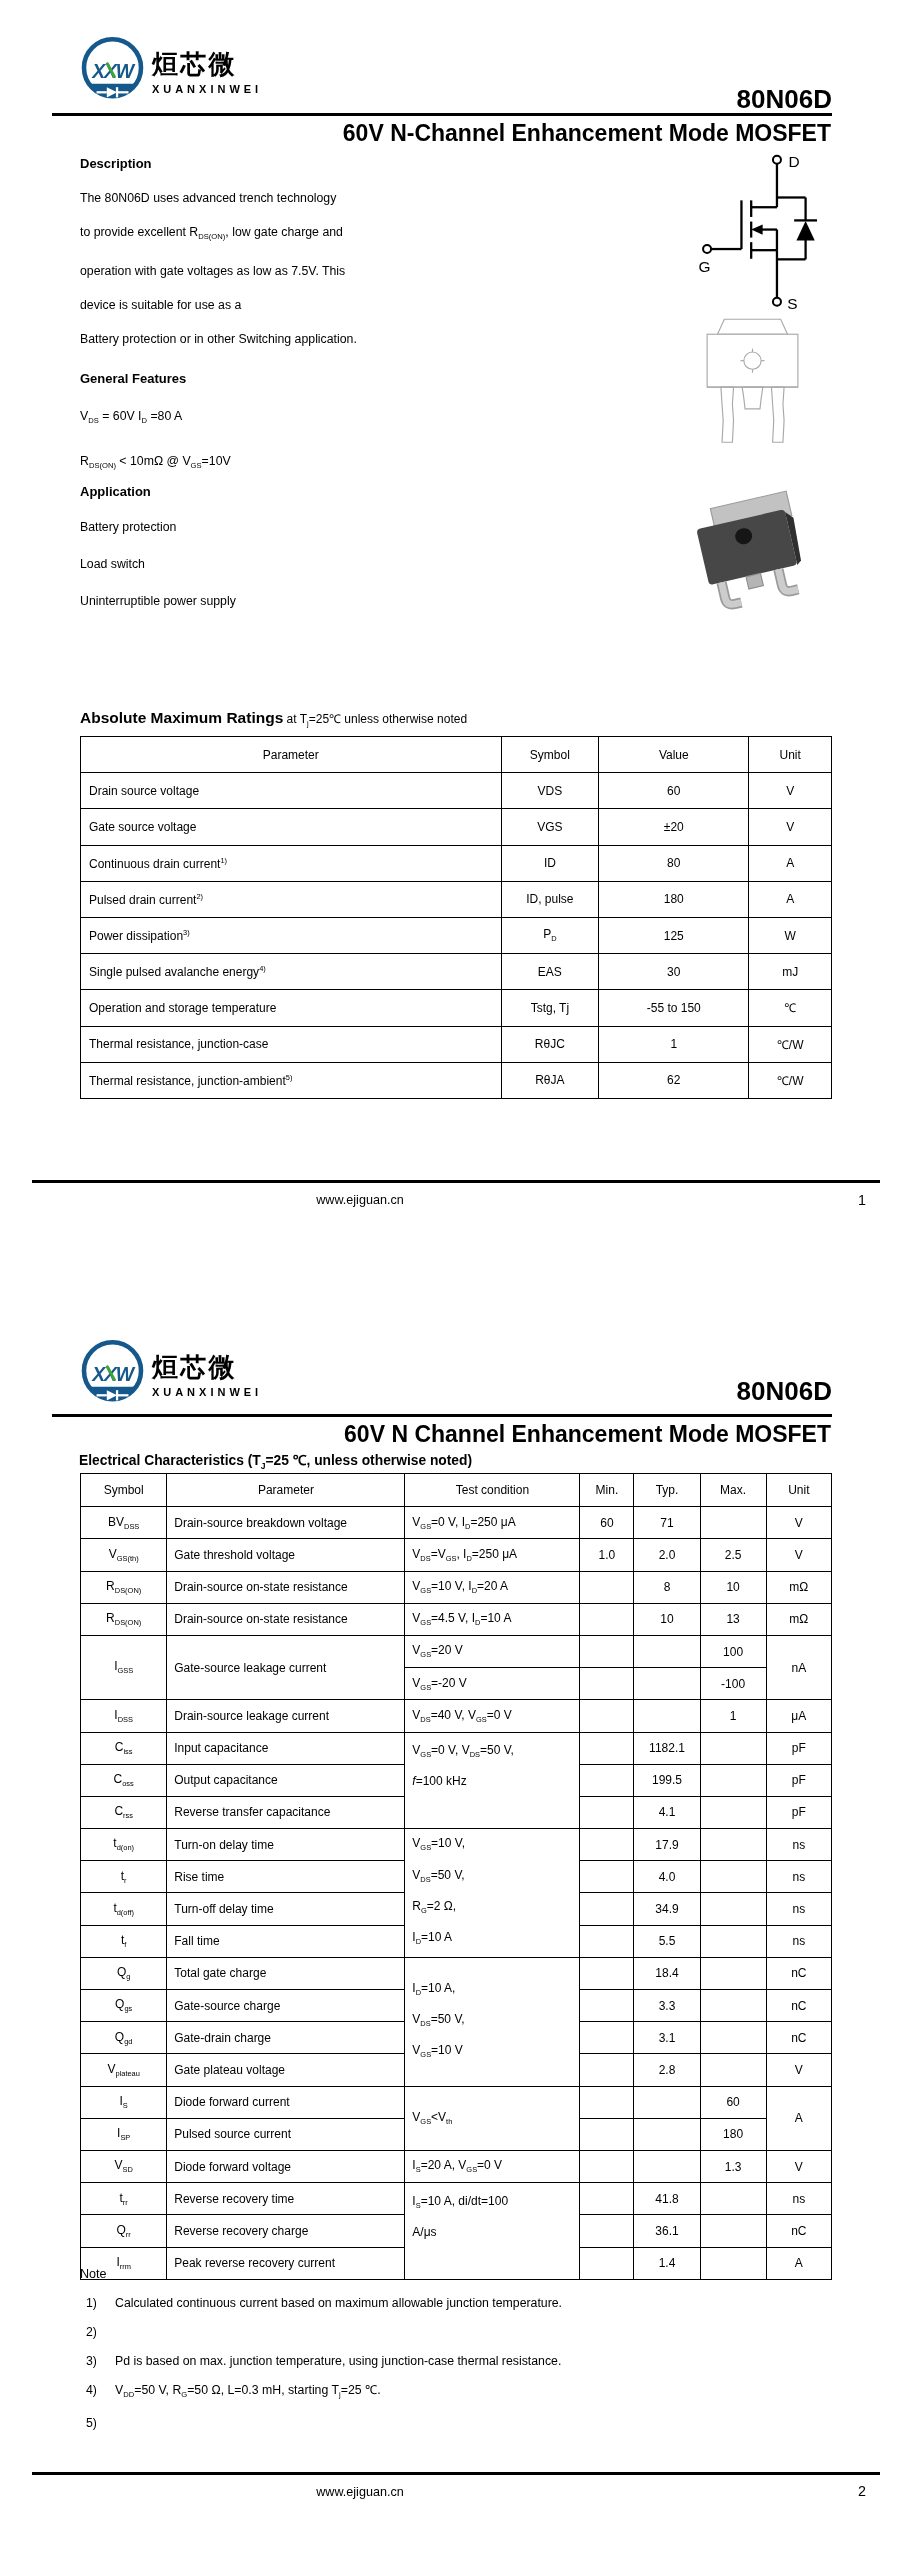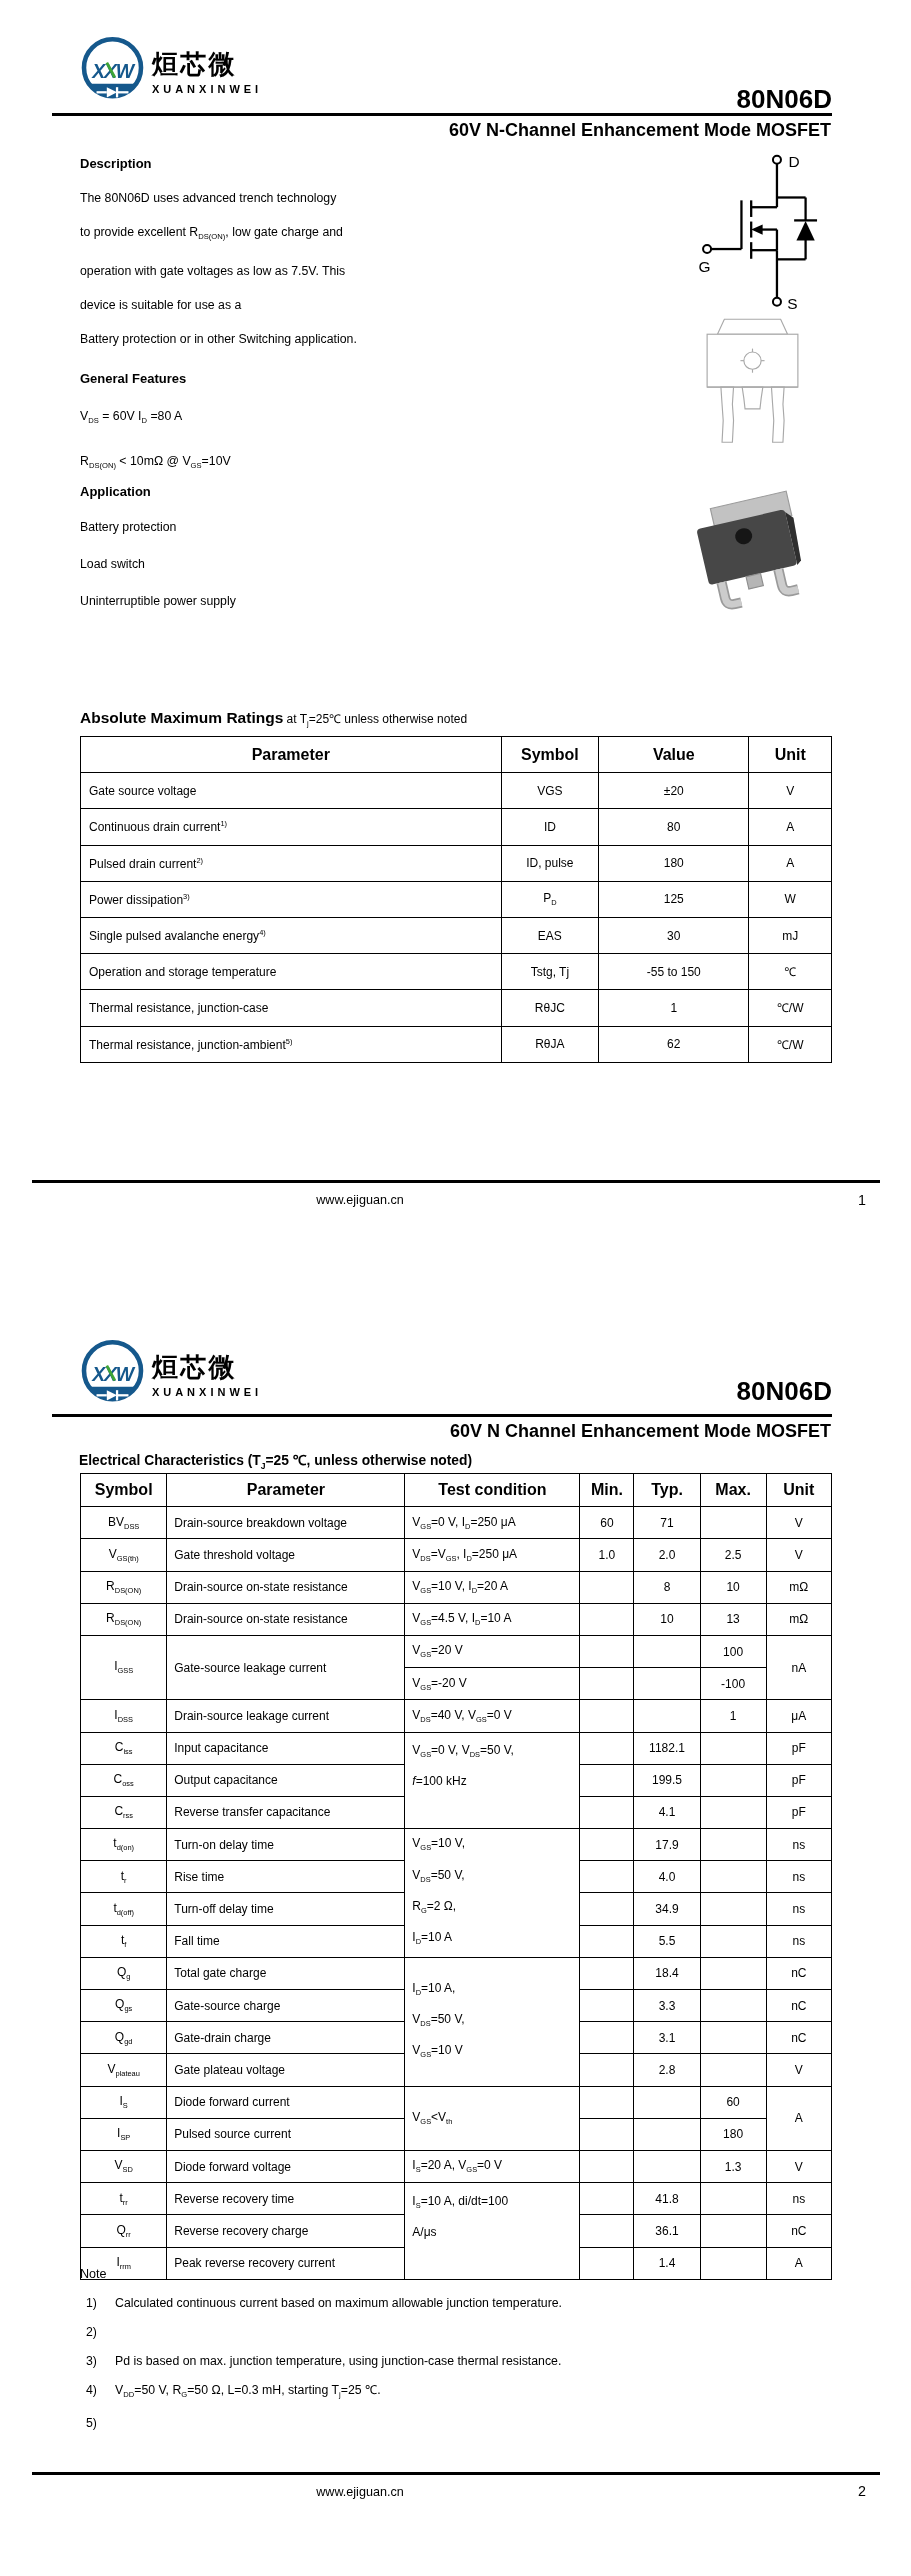--- a/index.html
+++ b/index.html
@@ -7,36 +7,36 @@
          font-family:"Liberation Sans",sans-serif;color:#000;overflow:hidden;}
   .abs{position:absolute;}
 
   
   .logo{display:flex;align-items:center;}
   .logo-text{margin-left:6.9px;}
   .brand-cn{font-size:26px;font-weight:bold;letter-spacing:2.3px;line-height:1.6;}
   .brand-en{font-size:11px;font-weight:bold;letter-spacing:4px;margin-top:-3.4px;}
   .part-number{font-size:26px;font-weight:bold;text-align:right;}
   .rule{background:#000;height:3.4px;}
-  .subtitle{font-size:18px;font-weight:bold;text-align:right;}
+  .subtitle{font-size:23px;font-weight:bold;text-align:right;}
 
   
   .h-bold{font-size:13px;font-weight:bold;}
   .body-text{font-size:12.3px;white-space:pre-line;}
   .desc-par{line-height:34px;width:459px;}
   .gf-lines{line-height:40px;}
   .app-lines{line-height:37px;}
   .amr-head{font-size:15.5px;font-weight:bold;}
   .amr-note{font-size:12px;font-weight:normal;}
 
   
   table{border-collapse:collapse;table-layout:fixed;width:752px;background:#fff;}
   th,td{border:1.1px solid #000;font-size:12px;text-align:center;vertical-align:middle;
         white-space:pre-line;padding:1.1px 2.3px;overflow:hidden;}
-  th{font-size:16px;font-weight:bold;}
+  th{font-size:12px;font-weight:normal;}
   #abs-table th{height:33px;}
   #abs-table td{height:33px;}
   #abs-table td.c0{text-align:left;padding-left:8px;}
   #abs-table col:nth-child(1){width:56%;}
   #abs-table col:nth-child(2){width:13%;}
   #abs-table col:nth-child(3){width:20%;}
   #abs-table col:nth-child(4){width:11%;}
 
   #elec-table th{height:30px;}
   #elec-table td{height:29px;}
@@ -172,20 +172,26 @@
         <thead>
           <tr>
             <th class="c0">Parameter</th>
             <th class="c1">Symbol</th>
             <th class="c2">Value</th>
             <th class="c3">Unit</th>
           </tr>
         </thead>
         <tbody>
           <tr>
+            <td class="c0">Drain source voltage</td>
+            <td class="c1">VDS</td>
+            <td class="c2">60</td>
+            <td class="c3">V</td>
+          </tr>
+          <tr>
             <td class="c0">Gate source voltage</td>
             <td class="c1">VGS</td>
             <td class="c2">±20</td>
             <td class="c3">V</td>
           </tr>
           <tr>
             <td class="c0">Continuous drain current<sup>1)</sup></td>
             <td class="c1">ID</td>
             <td class="c2">80</td>
             <td class="c3">A</td>

